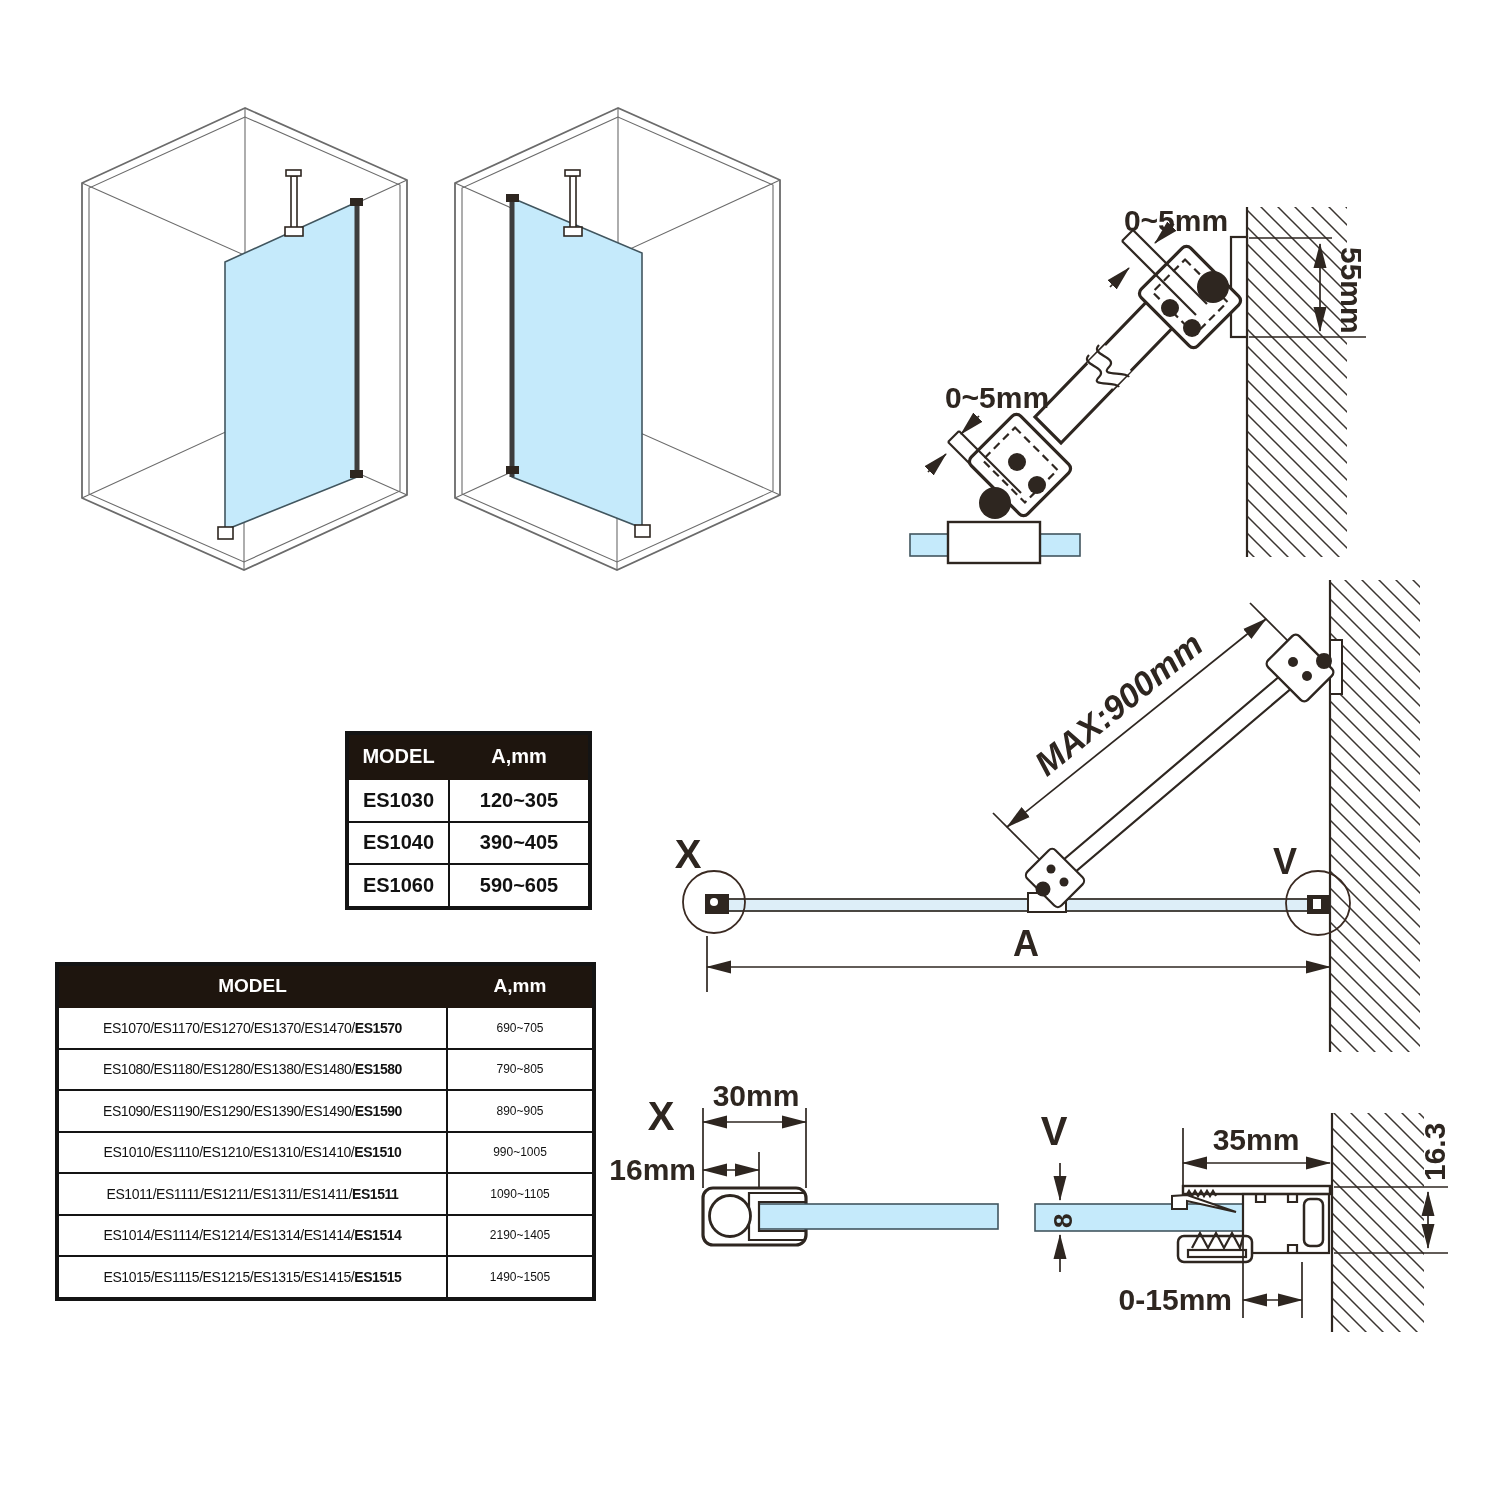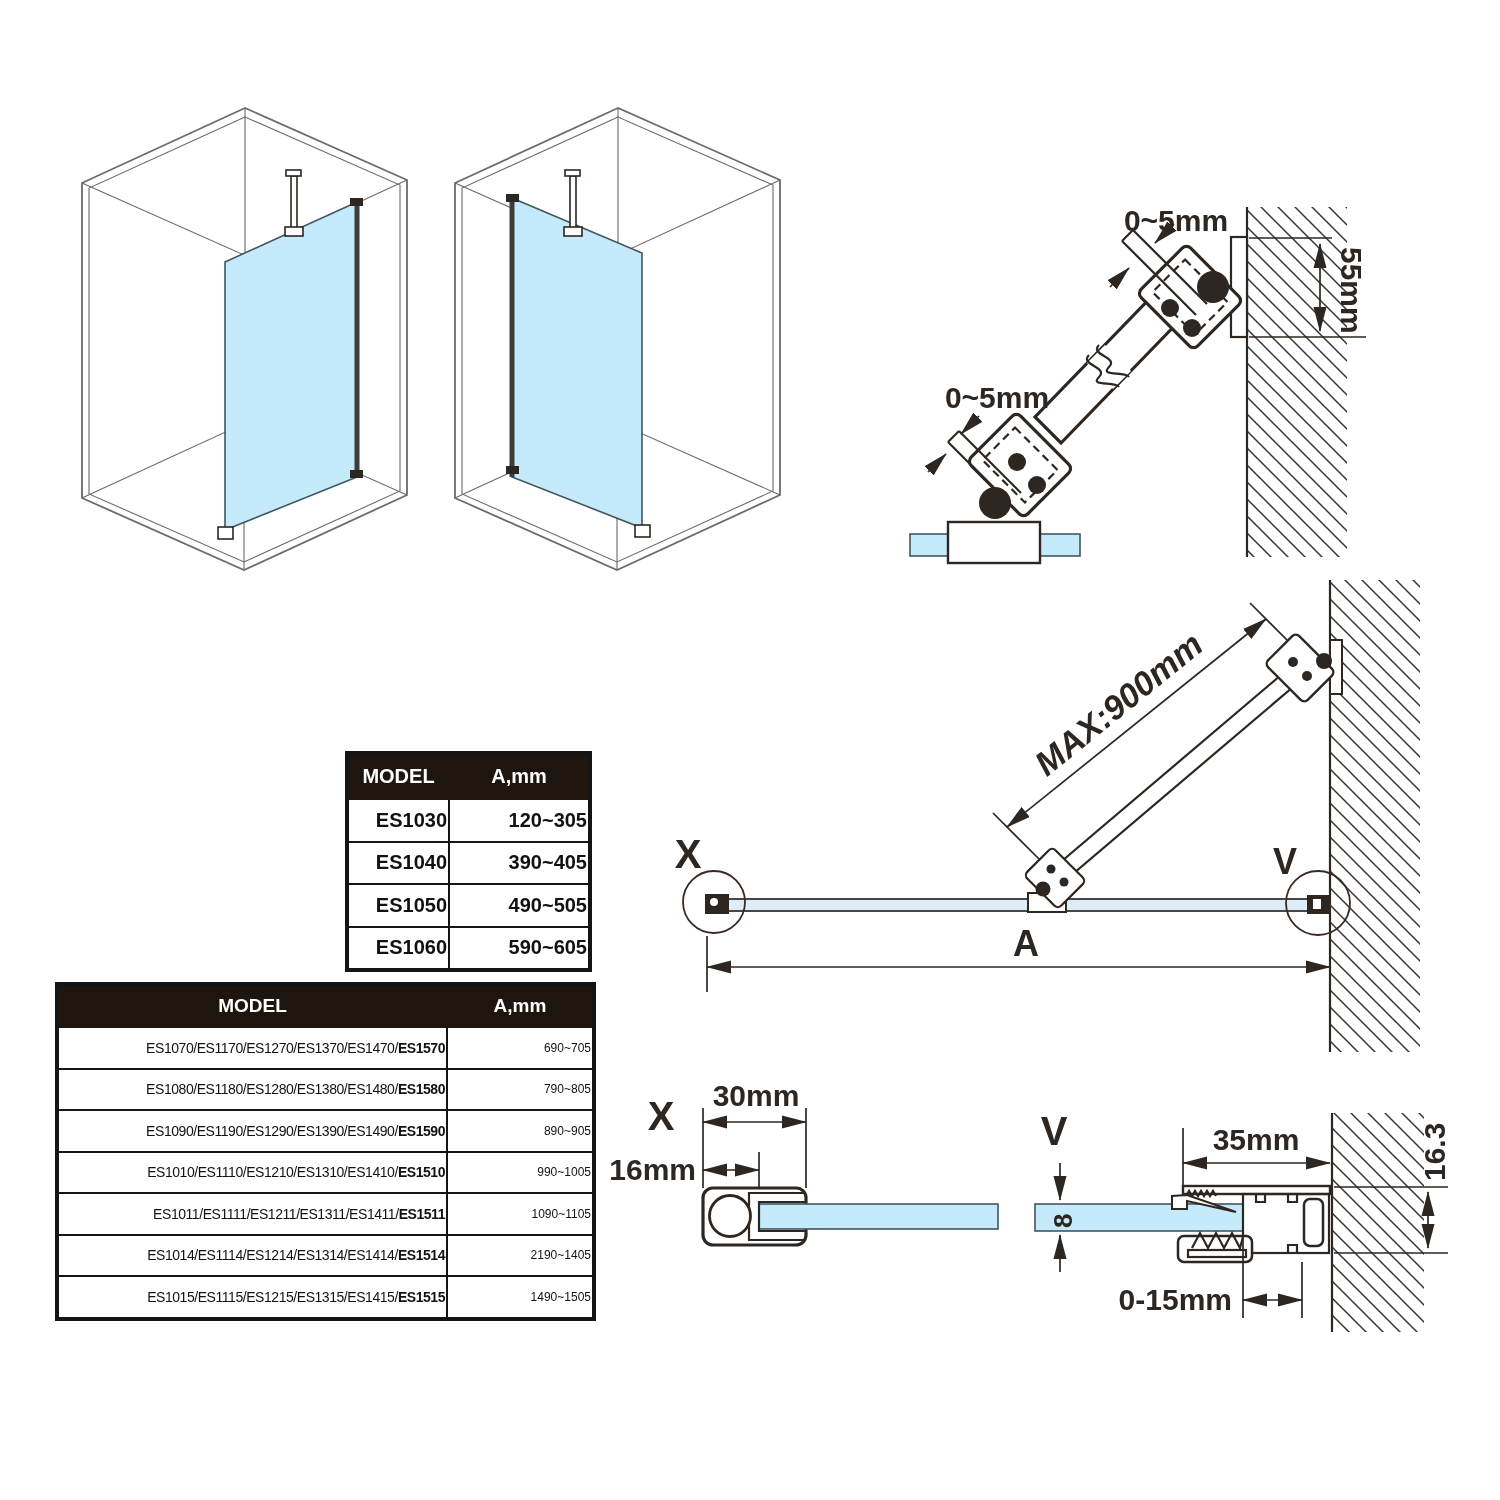--- a/index.html
+++ b/index.html
@@ -22,24 +22,24 @@
   .profile{stroke:#3d3d3d;}
   .dim{stroke:var(--line);stroke-width:1.7;fill:none;}
   .dimtext{font:700 30px "Liberation Sans",sans-serif;fill:var(--line);}
   .dimtext-sm{font:700 26px "Liberation Sans",sans-serif;fill:var(--line);}
   .marker{font:700 40px "Liberation Sans",sans-serif;fill:var(--line);}
   .marker-sm{font:700 36px "Liberation Sans",sans-serif;fill:var(--line);}
   .maxtext{font:italic 700 34px "Liberation Sans",sans-serif;fill:var(--line);}
   .dashed{stroke-dasharray:8 5;}
   
   table.tbl{position:absolute;border-collapse:collapse;table-layout:fixed;
-            border:4px solid var(--table_border);background:#fff;color:#111;margin-top:20px;}
+            border:4px solid var(--table_border);background:#fff;color:#111;}
   table.tbl th{background:var(--table_header_bg);color:var(--table_header_text);
                font-weight:700;border:2px solid var(--table_header_bg);text-align:center;}
-  table.tbl td{border:2.5px solid var(--table_border);text-align:right;vertical-align:middle;
+  table.tbl td{border:2.5px solid var(--table_border);text-align:center;vertical-align:middle;
                white-space:nowrap;overflow:hidden;}
   #smallTable{left:345px;top:731px;width:243px;}
   #smallTable th{height:41px;font-size:20px;}
   #smallTable td{height:38.5px;font-size:20px;font-weight:700;}
   #largeTable{left:55px;top:962px;width:537px;}
   #largeTable th{height:38px;font-size:19px;}
   #largeTable td{height:37.5px;font-size:14px;letter-spacing:-0.45px;}
   #largeTable td.aval{font-size:12px;letter-spacing:0;}
   #largeTable td b{font-weight:700;}
 </style>
@@ -254,24 +254,20 @@
   <tbody>
     <tr>
       <td>ES1030</td>
       <td>120~305</td>
     </tr>
     <tr>
       <td>ES1040</td>
       <td>390~405</td>
     </tr>
     <tr>
-      <td>ES1050</td>
-      <td>490~505</td>
-    </tr>
-    <tr>
       <td>ES1060</td>
       <td>590~605</td>
     </tr>
   </tbody>
 </table>
 
 <table id="largeTable" class="tbl">
   <colgroup>
         <col style="width:390px">
         <col style="width:147px">

